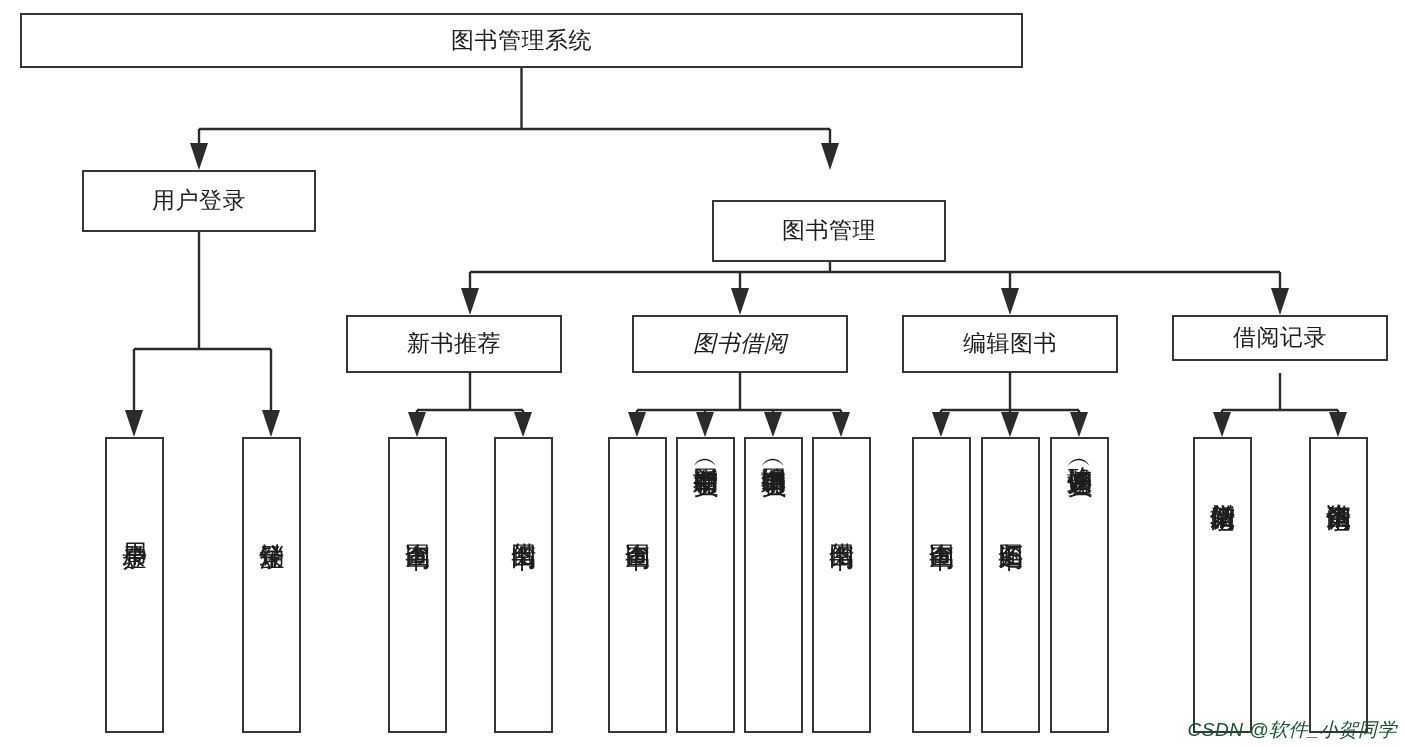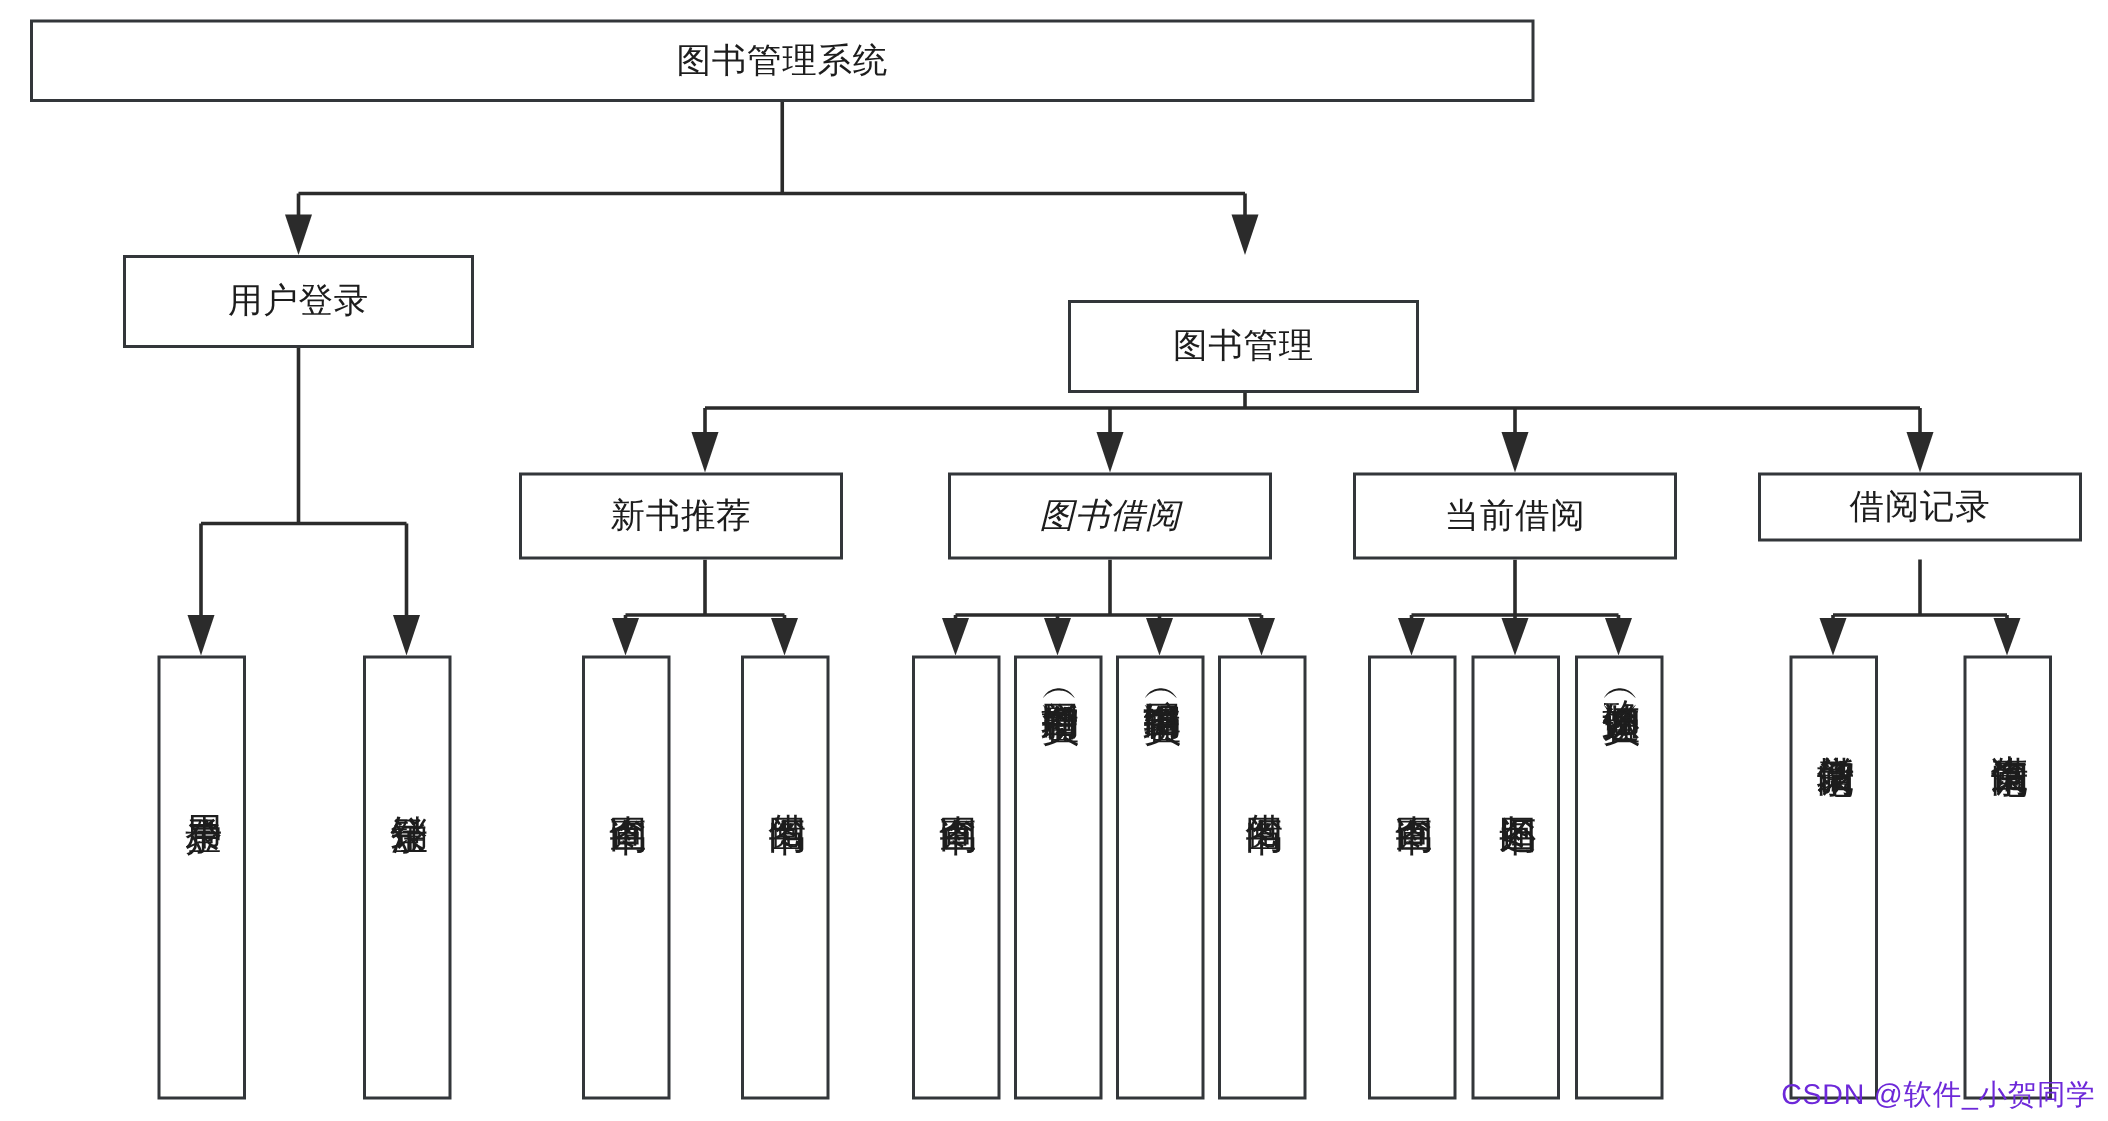--- a/index.html
+++ b/index.html
@@ -69,24 +69,25 @@
     font-size: 25px;
     line-height: 1.02;
     letter-spacing: 1px;
     white-space: nowrap;
   }
   #watermark {
     position: absolute;
     right: 8px;
     bottom: 4px;
     font-size: 19px;
-    color: #6d28d9;
+    color: #14532d;
     letter-spacing: 0.5px;
     white-space: nowrap;
     user-select: none;
+    font-style: italic;
   }
 </style>
 </head>
 <body>
 
 <div id="diagram-root">
 
   <svg id="flow-svg" viewBox="0 0 1405 747">
 
     <path class="conn" d="M 521.5 68 L 521.5 129"></path>
@@ -163,21 +164,21 @@
     <span class="node-label">图书管理</span>
   </div>
 
   <div class="node-box horiz-node" style="left:346px; top:315px; width:216px; height:58px;">
     <span class="node-label">新书推荐</span>
   </div>
   <div class="node-box horiz-node" style="left:632px; top:315px; width:216px; height:58px;font-style:italic;">
     <span class="node-label">图书借阅</span>
   </div>
   <div class="node-box horiz-node" style="left:902px; top:315px; width:216px; height:58px;">
-    <span class="node-label">当前借阅</span>
+    <span class="node-label">编辑图书</span>
   </div>
   <div class="node-box horiz-node" style="left:1172px; top:315px; width:216px; height:46px;">
     <span class="node-label">借阅记录</span>
   </div>
 
   <div class="node-box leaf-node" style="left:105px; top:437px; width:59px; height:296px; padding-top:84px;">
     <span class="node-label">用户登录</span>
   </div>
   <div class="node-box leaf-node" style="left:242px; top:437px; width:59px; height:296px; padding-top:84px;">
     <span class="node-label">注销登录</span>

